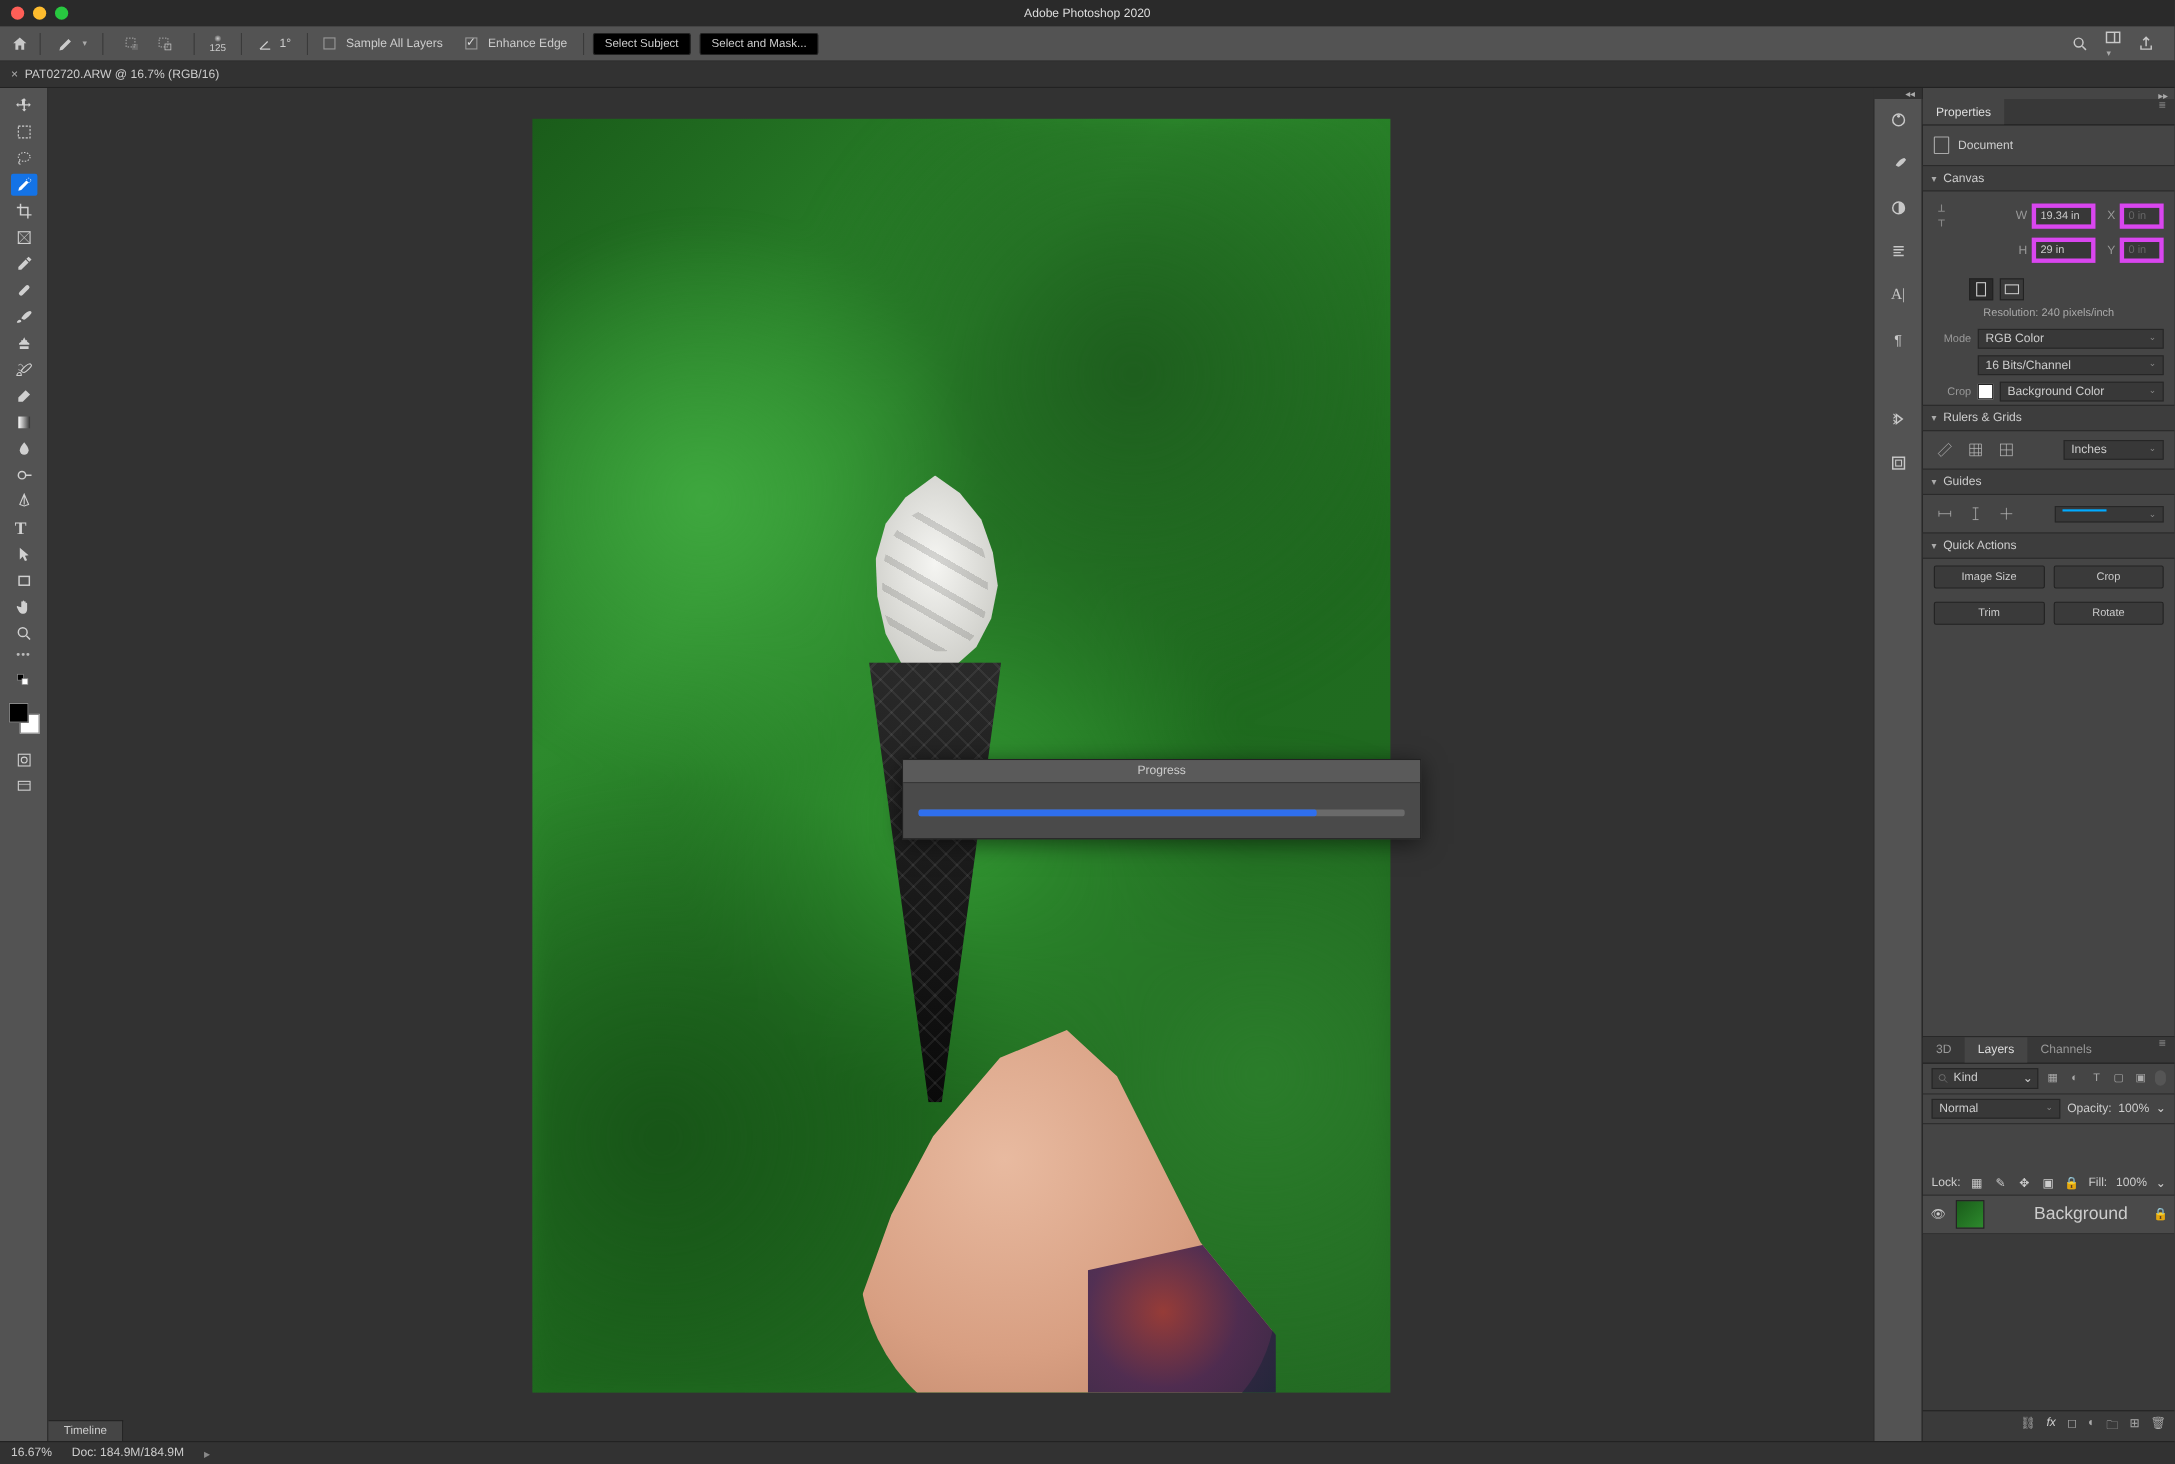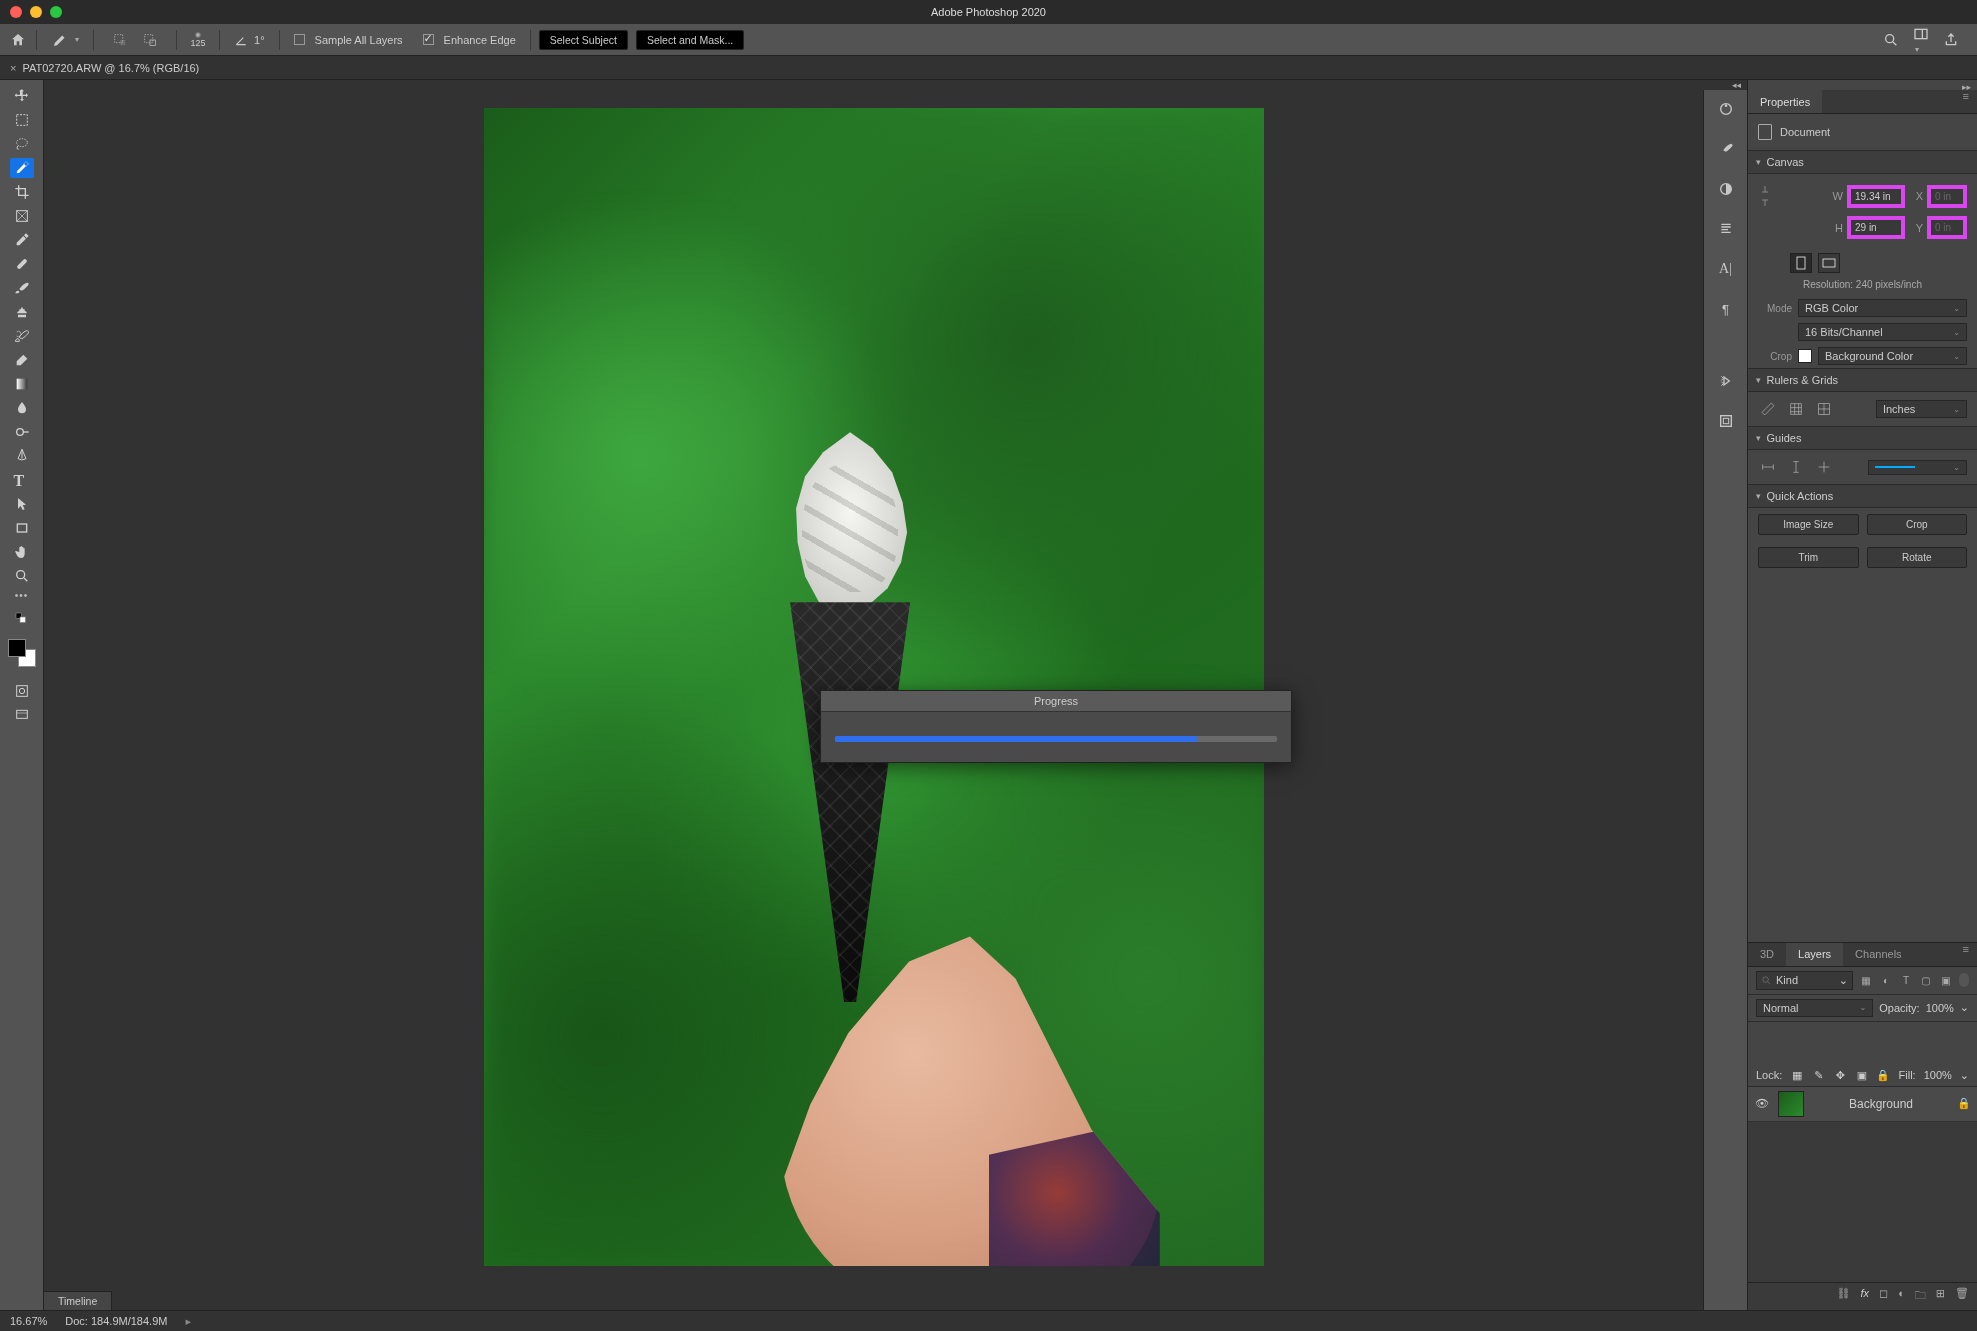--- a/index.html
+++ b/index.html
@@ -83,42 +83,42 @@
 .section-hdr .chev { font-size: 9px; color: #aaa; }
 .prop-grid { padding: 8px 10px; display: grid; grid-template-columns: auto 14px 58px 14px 40px; gap: 6px 4px; align-items: center; font-size: 10px; }
 .tiny-input { background: #383838; border: 4px solid #d946ef; padding: 2px 4px; color: #ccc; font-size: 10px; width: 100%; }
 .dim-lbl { color: #999; text-align: right; }
 .ori-row { display:flex; gap:6px; margin:6px 0 4px 42px; }
 .ori-btn { width:22px; height:20px; border:1px solid #222; background:#3a3a3a; display:flex;align-items:center;justify-content:center; cursor:pointer; }
 .ori-btn.active { background:#2a2a2a; }
 .res-line { text-align:center; font-size:10px; color:#aaa; padding: 2px 0 6px; }
 .prop-row { display:flex; align-items:center; gap:6px; padding:3px 10px; }
 .prop-row label { width: 34px; text-align:right; color:#999; font-size:10px; }
-.dropdown { flex:1; background:#383838; border:1px solid #262626; padding:2px 6px; font-size:10px; display:flex; justify-content:space-between; align-items:center; cursor:pointer;gap:38px; }
+.dropdown { flex:1; background:#383838; border:1px solid #262626; padding:2px 6px; font-size:10px; display:flex; justify-content:space-between; align-items:flex-start; cursor:pointer;gap:38px; }
 .dropdown .dd { color:#888; font-size:8px; }
 .btn-row { display:flex; gap:8px; padding:6px 10px; }
 .panel-btn { flex:1; background:#3a3a3a; border:1px solid #222; padding:4px 0; text-align:center; font-size:10px; cursor:pointer; border-radius:2px; }
 .icon-row { display:flex; gap:8px; padding:8px 10px; align-items:center; }
 .icon-row .mini { width:20px; height:18px; border:1px solid #0000; display:flex;align-items:center;justify-content:center; cursor:pointer; }
 .icon-row .mini svg { width:16px;height:16px;fill:#bbb; }
 
 
 .layers-pane { flex:1; display:flex; flex-direction:column; border-top:1px solid #222; }
 .layer-opts { display:flex; align-items:center; padding:4px 8px; gap:6px; border-bottom:1px solid #2c2c2c; }
 .search-kind { flex:1; background:#383838; border:1px solid #262626; padding:2px 4px; font-size:10px; display:flex;align-items:center;gap:4px; }
 .filter-icons { display:flex; gap:6px; }
 .filter-icons span { width:14px;height:14px; display:flex;align-items:center;justify-content:center; color:#aaa; font-size:10px; }
 .blend-row { display:flex; align-items:center; padding:4px 8px; gap:6px; border-bottom:1px solid #2c2c2c; color:#777; }
 .lock-row { display:flex; align-items:center; padding:4px 8px; gap:8px; border-bottom:1px solid #2c2c2c; color:#999; font-size:10px;margin-top:43px; }
 .lock-row .li { width:14px; display:flex;justify-content:center; }
 .layer-list { flex:1; background:#3a3a3a; overflow:auto; }
 .layer-item { display:flex; align-items:center; padding:4px 6px; gap:8px; background:#4a4a4a; border-bottom:1px solid #303030; }
 .eye { width:16px; text-align:center; color:#ccc; }
 .thumb { width:26px; height:26px; background:linear-gradient(135deg,#1a5c1a,#2d8a2d); border:1px solid #222; }
-.layer-name { flex:1; font-size:12px;padding-left:37px; }
+.layer-name { flex:1; font-size:16px;padding-left:37px; }
 .lock-ic { color:#aaa; }
 .layer-footer { display:flex; justify-content:flex-end; gap:10px; padding:4px 8px; background:#3a3a3a; border-top:1px solid #222; }
 .layer-footer span { color:#aaa; font-size:11px; cursor:pointer; }
 
 
 .status { height: 21px; background: #323232; border-top:1px solid #222; display:flex; align-items:center; padding:0 10px; gap:18px; font-size:10.5px; color:#bbb; }
 .status .arrow { color:#888; }
 
 
 .timeline-tab { position:absolute; left:44px; bottom:21px; background:#454545; padding:3px 14px; font-size:10.5px; border-top:1px solid #222; border-right:1px solid #222; }

